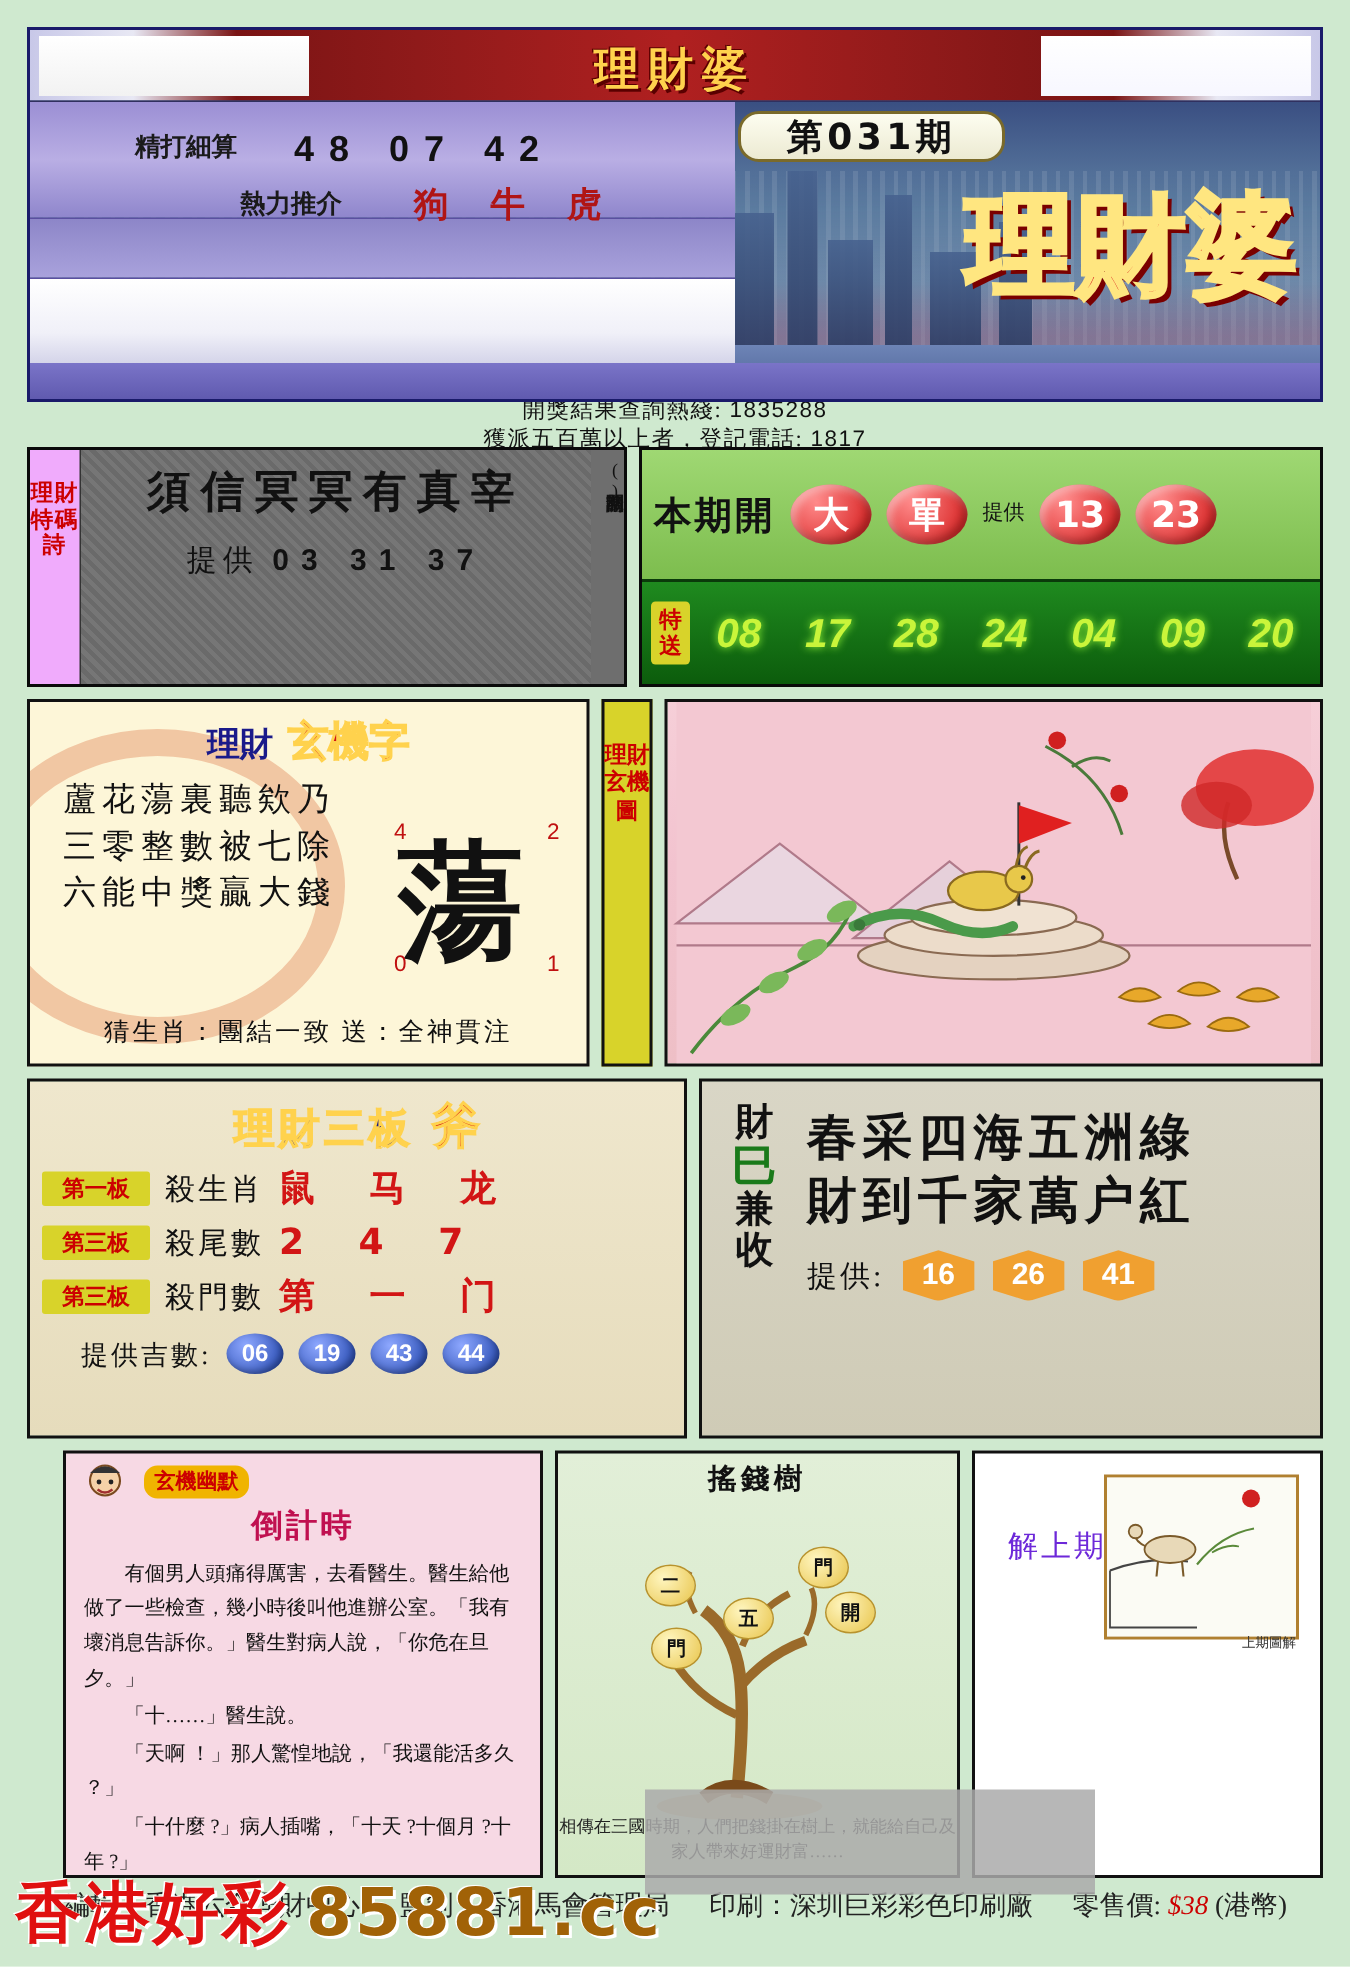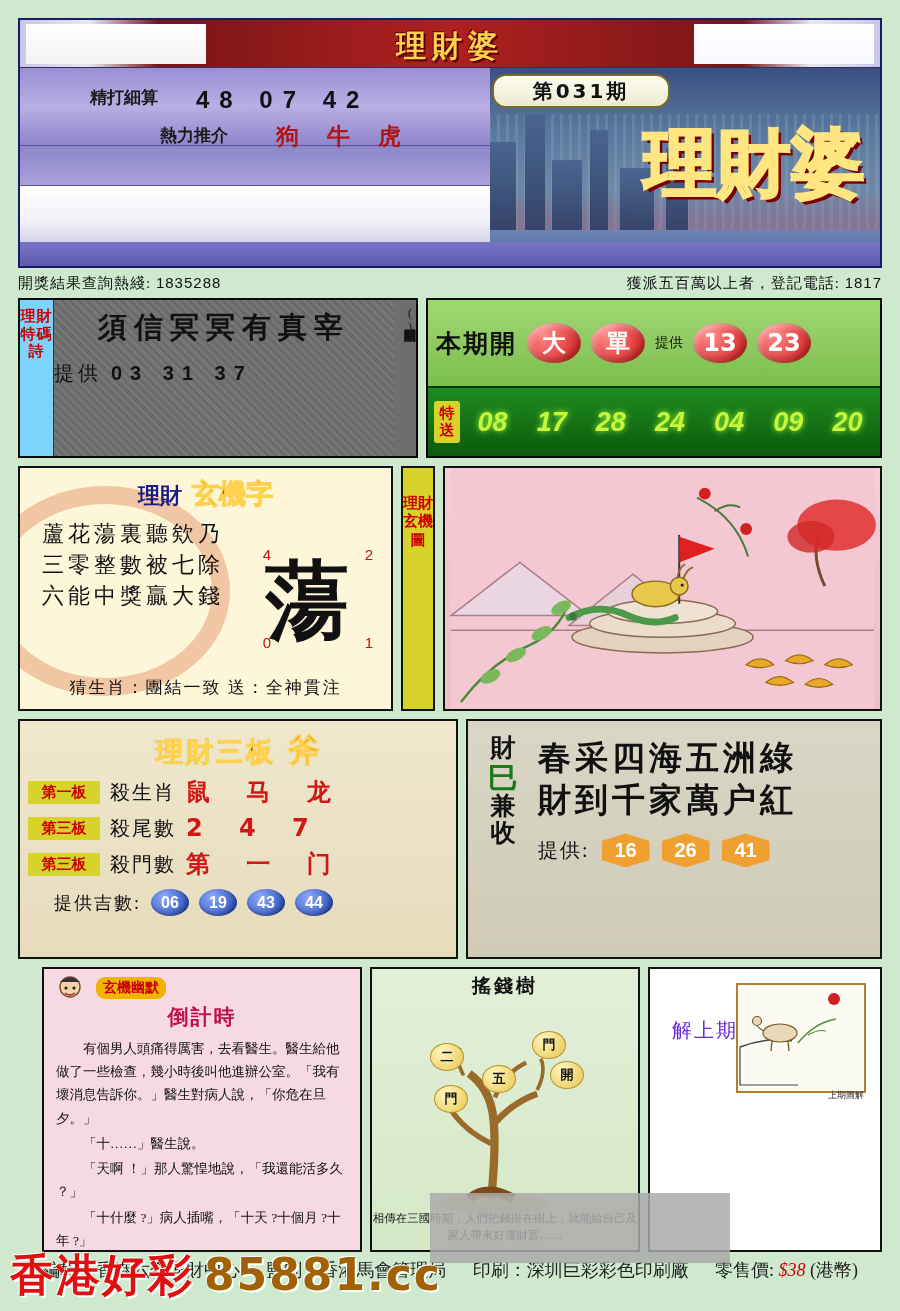--- a/index.html
+++ b/index.html
@@ -63,65 +63,65 @@
     border-bottom:1px solid #5a4fa0;
   }
   .lbl-small { position:absolute; font-size:17px; font-weight:bold; color:#1a1a1a; font-family:"DejaVu Sans", sans-serif;}
   .numrow { position:absolute; left:176px; top:18px; font-size:24px; font-weight:bold; color:#111; letter-spacing:10px; font-family:"Liberation Sans", sans-serif;}
   .zodiac { position:absolute; left:256px; top:53px; font-size:23px; font-weight:bold; color:#b01515; letter-spacing:10px; font-family:"DejaVu Sans", sans-serif; }
   .issue-box {
     position:absolute; left:472px; top:6px; width:178px; height:34px;
     background:linear-gradient(180deg,#fdfdf0,#ecead2);
     border:2px solid #7a6a2a; border-radius:14px;
     display:flex; align-items:center; justify-content:center;
-    font-size:20px; font-weight:bold; color:#111; letter-spacing:3px;
+    font-size:24px; font-weight:bold; color:#111; letter-spacing:3px;
     font-family:"DejaVu Sans", sans-serif;
   }
   .logo-big {
     position:absolute; right:14px; top:48px;
     font-size:72px; font-weight:bold;
     color:#d41616;
     -webkit-text-stroke:3px #ffe680;
     text-shadow:4px 4px 0 #7a0000;
     letter-spacing:2px;
     font-family:"DejaVu Sans", sans-serif;
   }
   .mast-white-strip { position:absolute; left:0; top:118px; width:470px; height:60px;
     background:linear-gradient(180deg,#ffffff 0%,#f0f0f8 60%,#cfcfe6 100%); }
   .mast-bottom-strip { position:absolute; left:0; right:0; bottom:0; height:26px;
      background:linear-gradient(180deg,#7a74c8,#5e58ad); }
 
   
   .hotline {
-    display:flex; justify-content:space-between; align-items:center;
-    height:30px; font-size:15px; color:#111; letter-spacing:1px;
+    display:flex; justify-content:center; align-items:center;
+    height:30px; font-size:15px; color:#111; letter-spacing:1px;flex-direction:column;
   }
   .hotline .num { font-family:"Liberation Sans", sans-serif; }
 
   
   .row { display:flex; gap:8px; }
 
   
   .poem-panel {
     width:400px; height:160px; border:2px solid #0a0a0a;
     background:#6e6e6e;
     display:flex;
   }
   .side-label {
-    width:34px; background:#7dd3fc; color:#c00;
+    width:34px; background:#f0abfc; color:#c00;
     font-weight:bold; font-size:15px; text-align:center;
-    padding-top:8px; line-height:1.18; letter-spacing:1px;
+    padding-top:20px; line-height:1.18; letter-spacing:1px;
     border-right:1px solid #333;
     font-family:"DejaVu Sans", sans-serif;
   }
   .poem-inner { flex:1; position:relative;
     background:repeating-linear-gradient(45deg,#6a6a6a 0 3px,#767676 3px 6px); }
   .poem-line { text-align:center; font-size:29px; font-weight:bold; color:#111;
      letter-spacing:7px; margin-top:8px; font-family:"DejaVu Sans", sans-serif; }
-  .poem-sub { font-size:20px; color:#111; margin-top:12px; letter-spacing:4px;}
+  .poem-sub { text-align:center; font-size:20px; color:#111; margin-top:12px; letter-spacing:4px;}
   .poem-sub .n { font-family:"Liberation Sans", sans-serif; font-weight:bold; letter-spacing:8px;}
   .poem-vert {
     width:22px; font-size:12px; line-height:1.15; color:#111; padding-top:6px;
     writing-mode:vertical-rl; text-orientation:upright; letter-spacing:0px;
   }
 
   
   .open-panel { flex:1; height:160px; border:2px solid #0a0a0a; background:#98d16a;
     display:flex; flex-direction:column; }
   .open-top { height:86px; display:flex; align-items:center; gap:10px; padding:0 8px;

